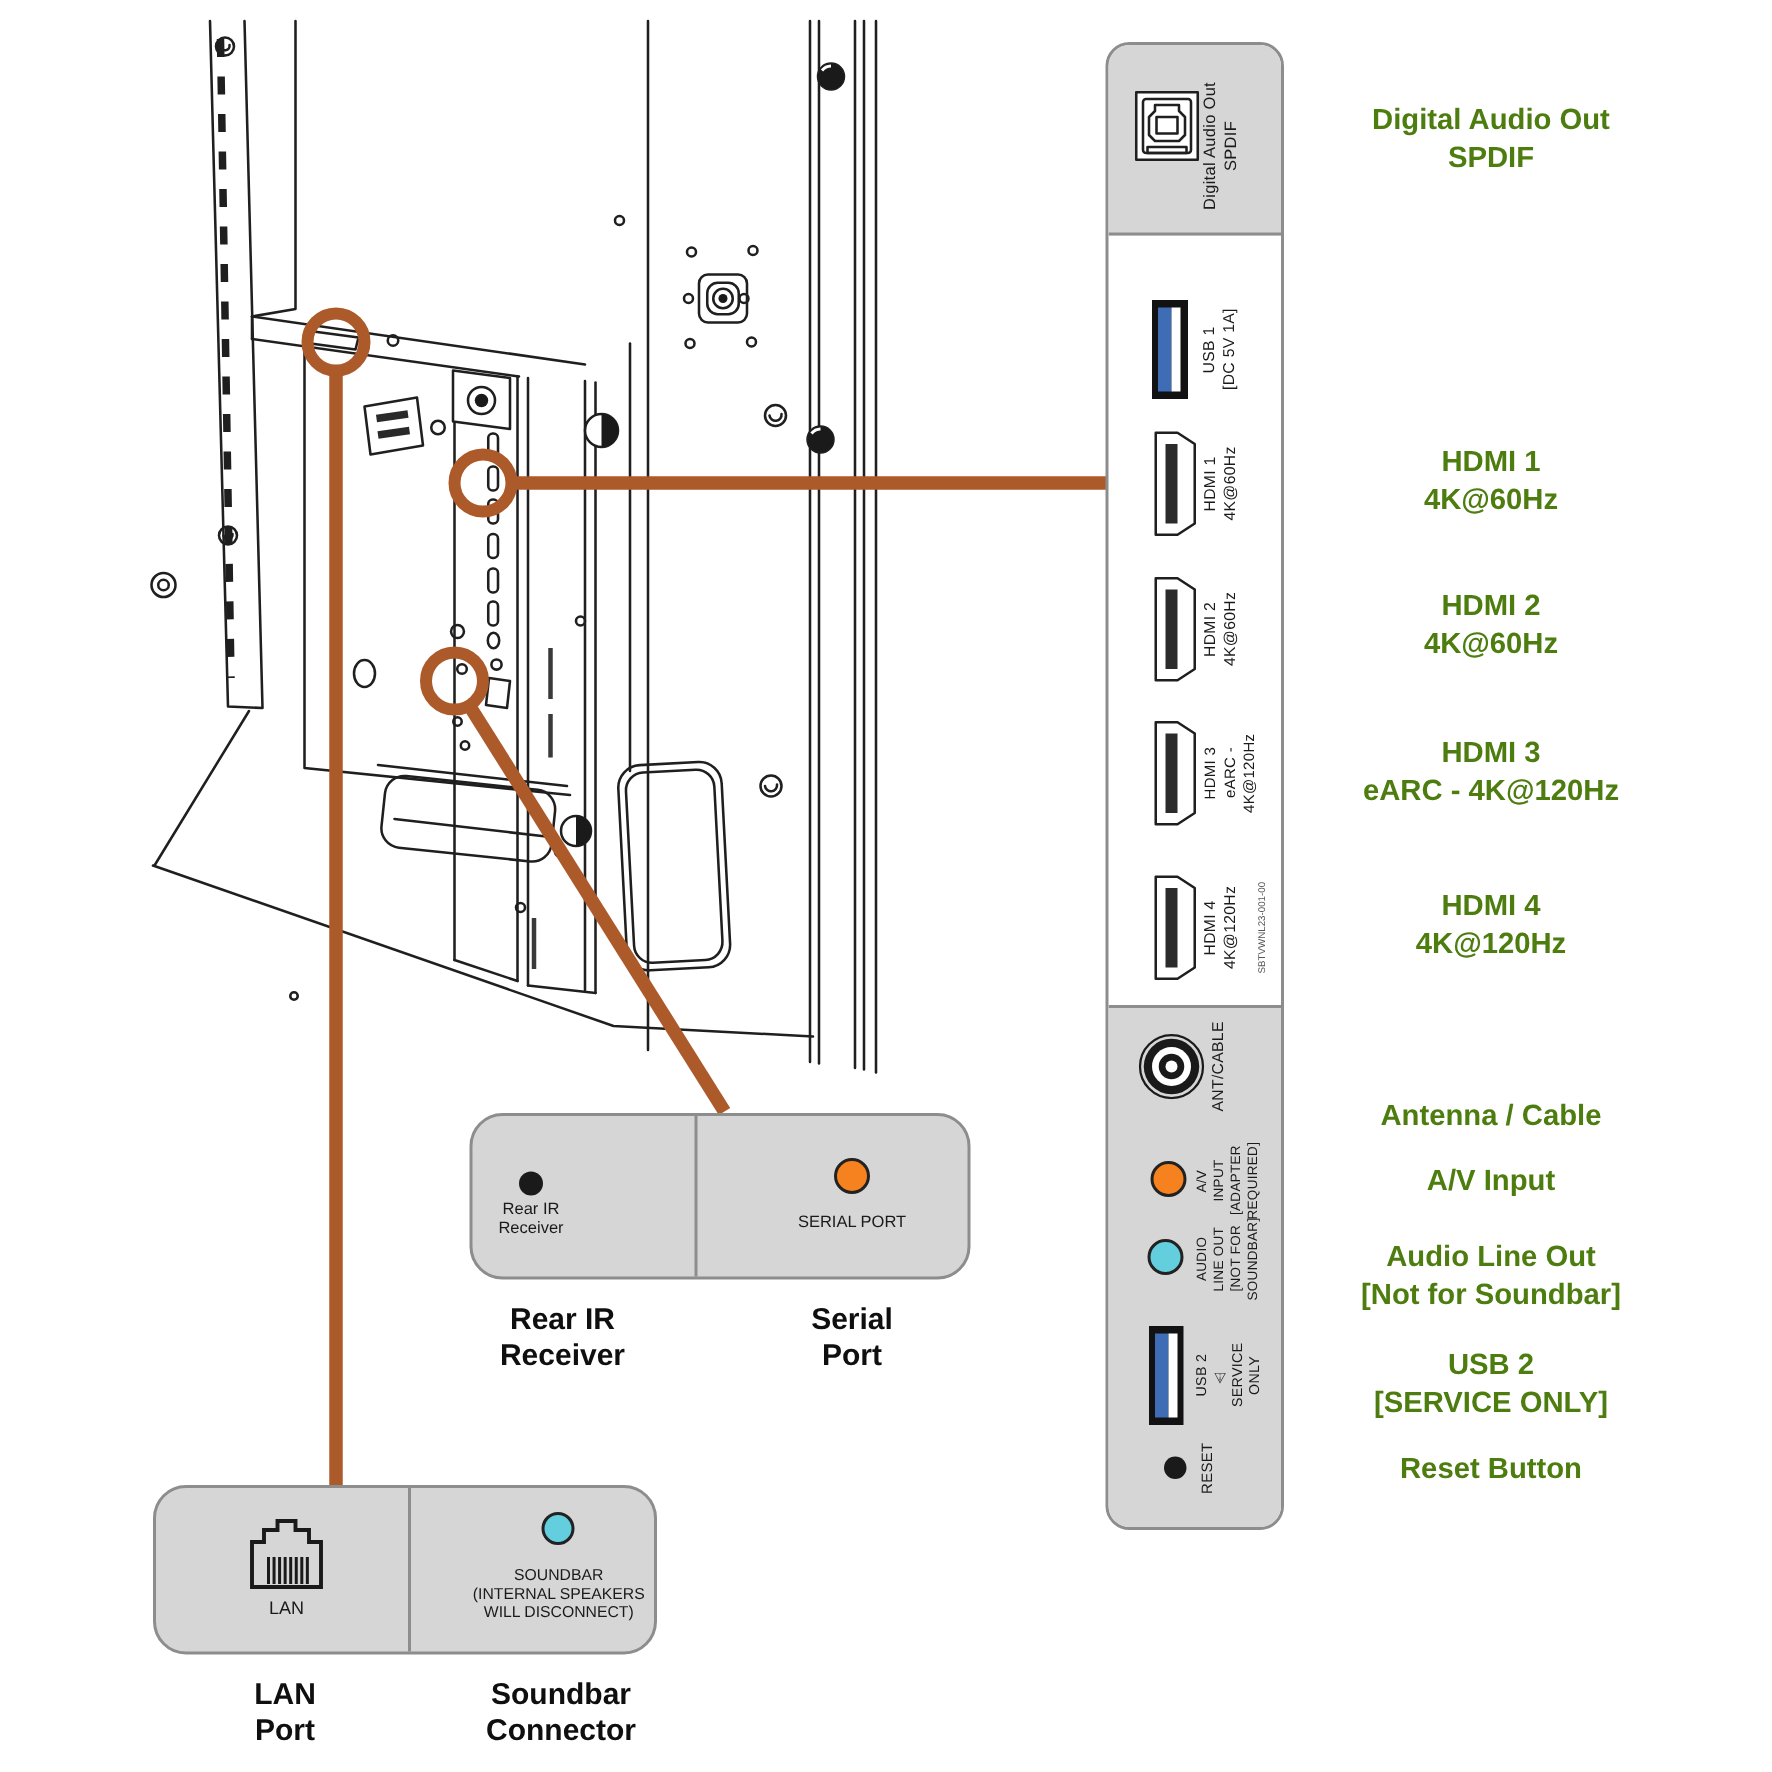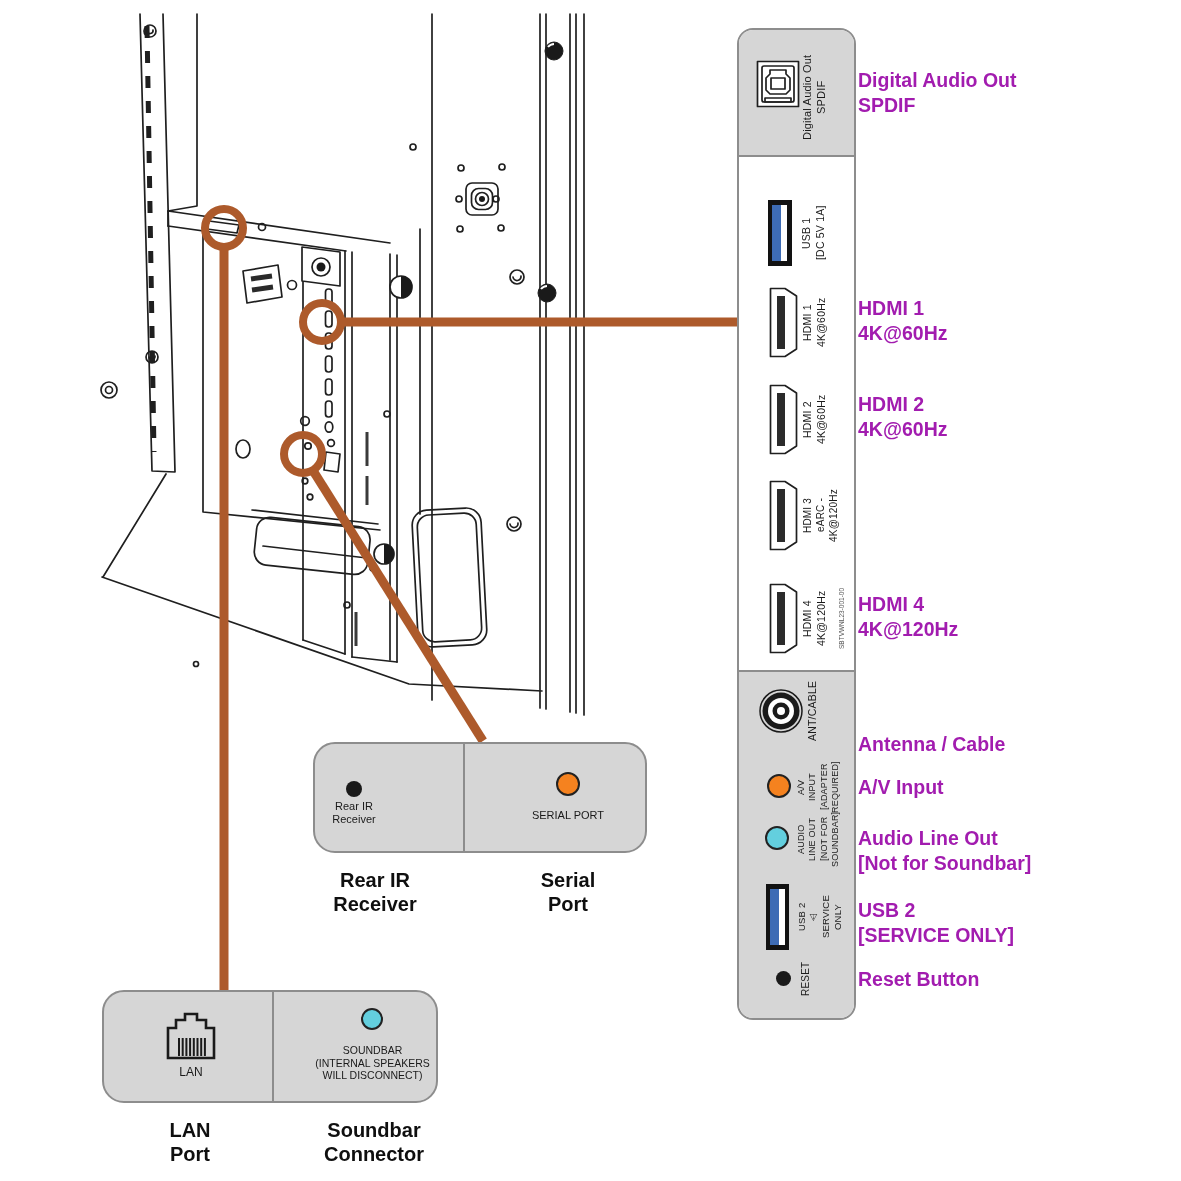--- a/index.html
+++ b/index.html
@@ -14,22 +14,22 @@
   .panel-sec-bottom{position:absolute;left:0;right:0;top:640px;bottom:0;background:#d6d6d6;border-top:2px solid #8d8d8d;}
 
   
   .vlabel{position:absolute;writing-mode:vertical-rl;transform:rotate(180deg);
           white-space:pre-line;text-align:center;font-size:10.5px;line-height:1.3;
           color:#1a1a1a;letter-spacing:.2px;}
   .vlabel.small{font-size:9px;line-height:1.25;}
   .vlabel.tiny{font-size:6.5px;color:#555;letter-spacing:0;}
 
   
-  .side-label{position:absolute;left:858px;width:272px;text-align:left;font-weight:bold;
-              font-size:19.5px;line-height:24.5px;white-space:pre-line;color:#a21caf;}
+  .side-label{position:absolute;left:858px;width:272px;text-align:center;font-weight:bold;
+              font-size:19.5px;line-height:24.5px;white-space:pre-line;color:#4d7c0f;}
 
   
   .usb-port{position:absolute;background:#121212;}
   .usb-port .blue{position:absolute;left:4px;top:5px;width:9px;bottom:5px;background:#3e6cb5;}
   .usb-port .white{position:absolute;left:13px;top:5px;width:6px;bottom:5px;background:#fff;}
   .round-port{position:absolute;border-radius:50%;border:2px solid #222;box-sizing:border-box;}
   .dot-port{position:absolute;border-radius:50%;background:#1a1a1a;}
 
   
   .callout-box{position:absolute;background:#d6d6d6;border:2px solid #8d8d8d;border-radius:22px;box-sizing:border-box;}
@@ -236,20 +236,22 @@
 
   <div class="dot-port" style="left:776px;top:971px;width:15px;height:15px"></div>
   <div class="vlabel" style="left:799px;top:950px;height:57px;font-size:10px">RESET</div>
 
   <div class="side-label" style="top:68px">Digital Audio Out
 SPDIF</div>
   <div class="side-label" style="top:296px">HDMI 1
 4K@60Hz</div>
   <div class="side-label" style="top:392px">HDMI 2
 4K@60Hz</div>
+  <div class="side-label" style="top:490px">HDMI 3
+eARC - 4K@120Hz</div>
   <div class="side-label" style="top:592px">HDMI 4
 4K@120Hz</div>
   <div class="side-label" style="top:732px">Antenna / Cable</div>
   <div class="side-label" style="top:775px">A/V Input</div>
   <div class="side-label" style="top:826px">Audio Line Out
 [Not for Soundbar]</div>
   <div class="side-label" style="top:898px">USB 2
 [SERVICE ONLY]</div>
   <div class="side-label" style="top:967px">Reset Button</div>
 

